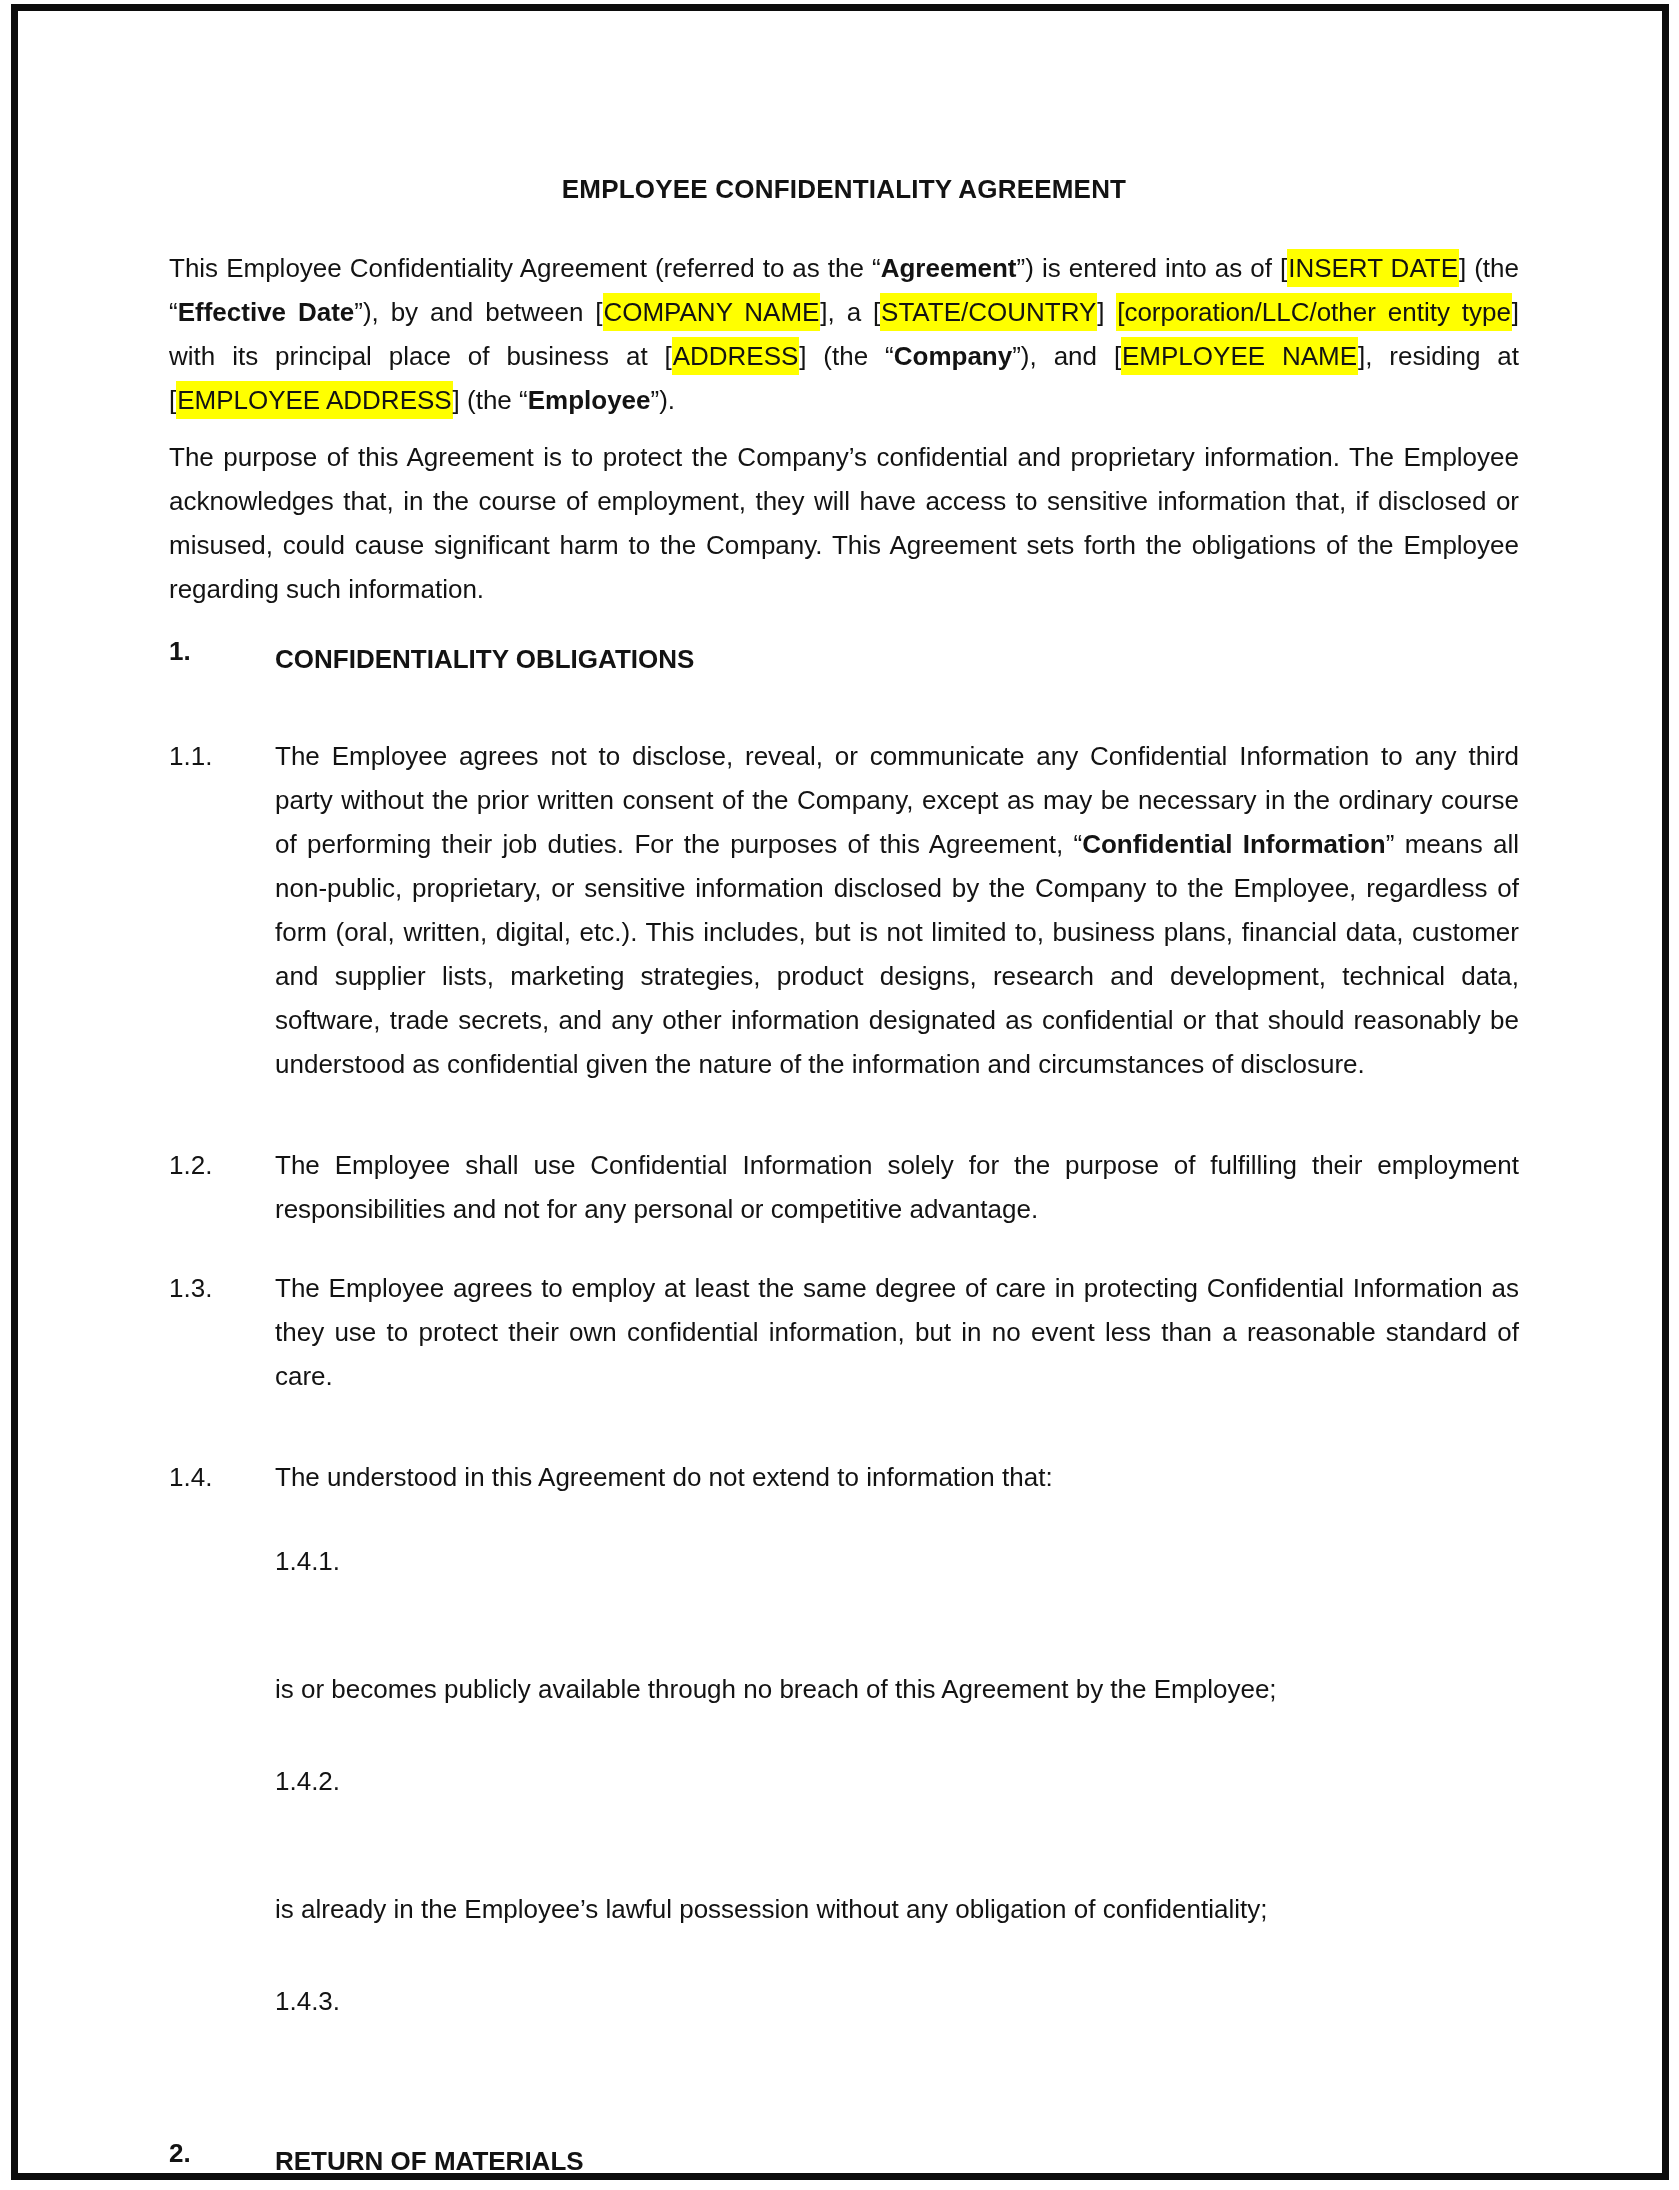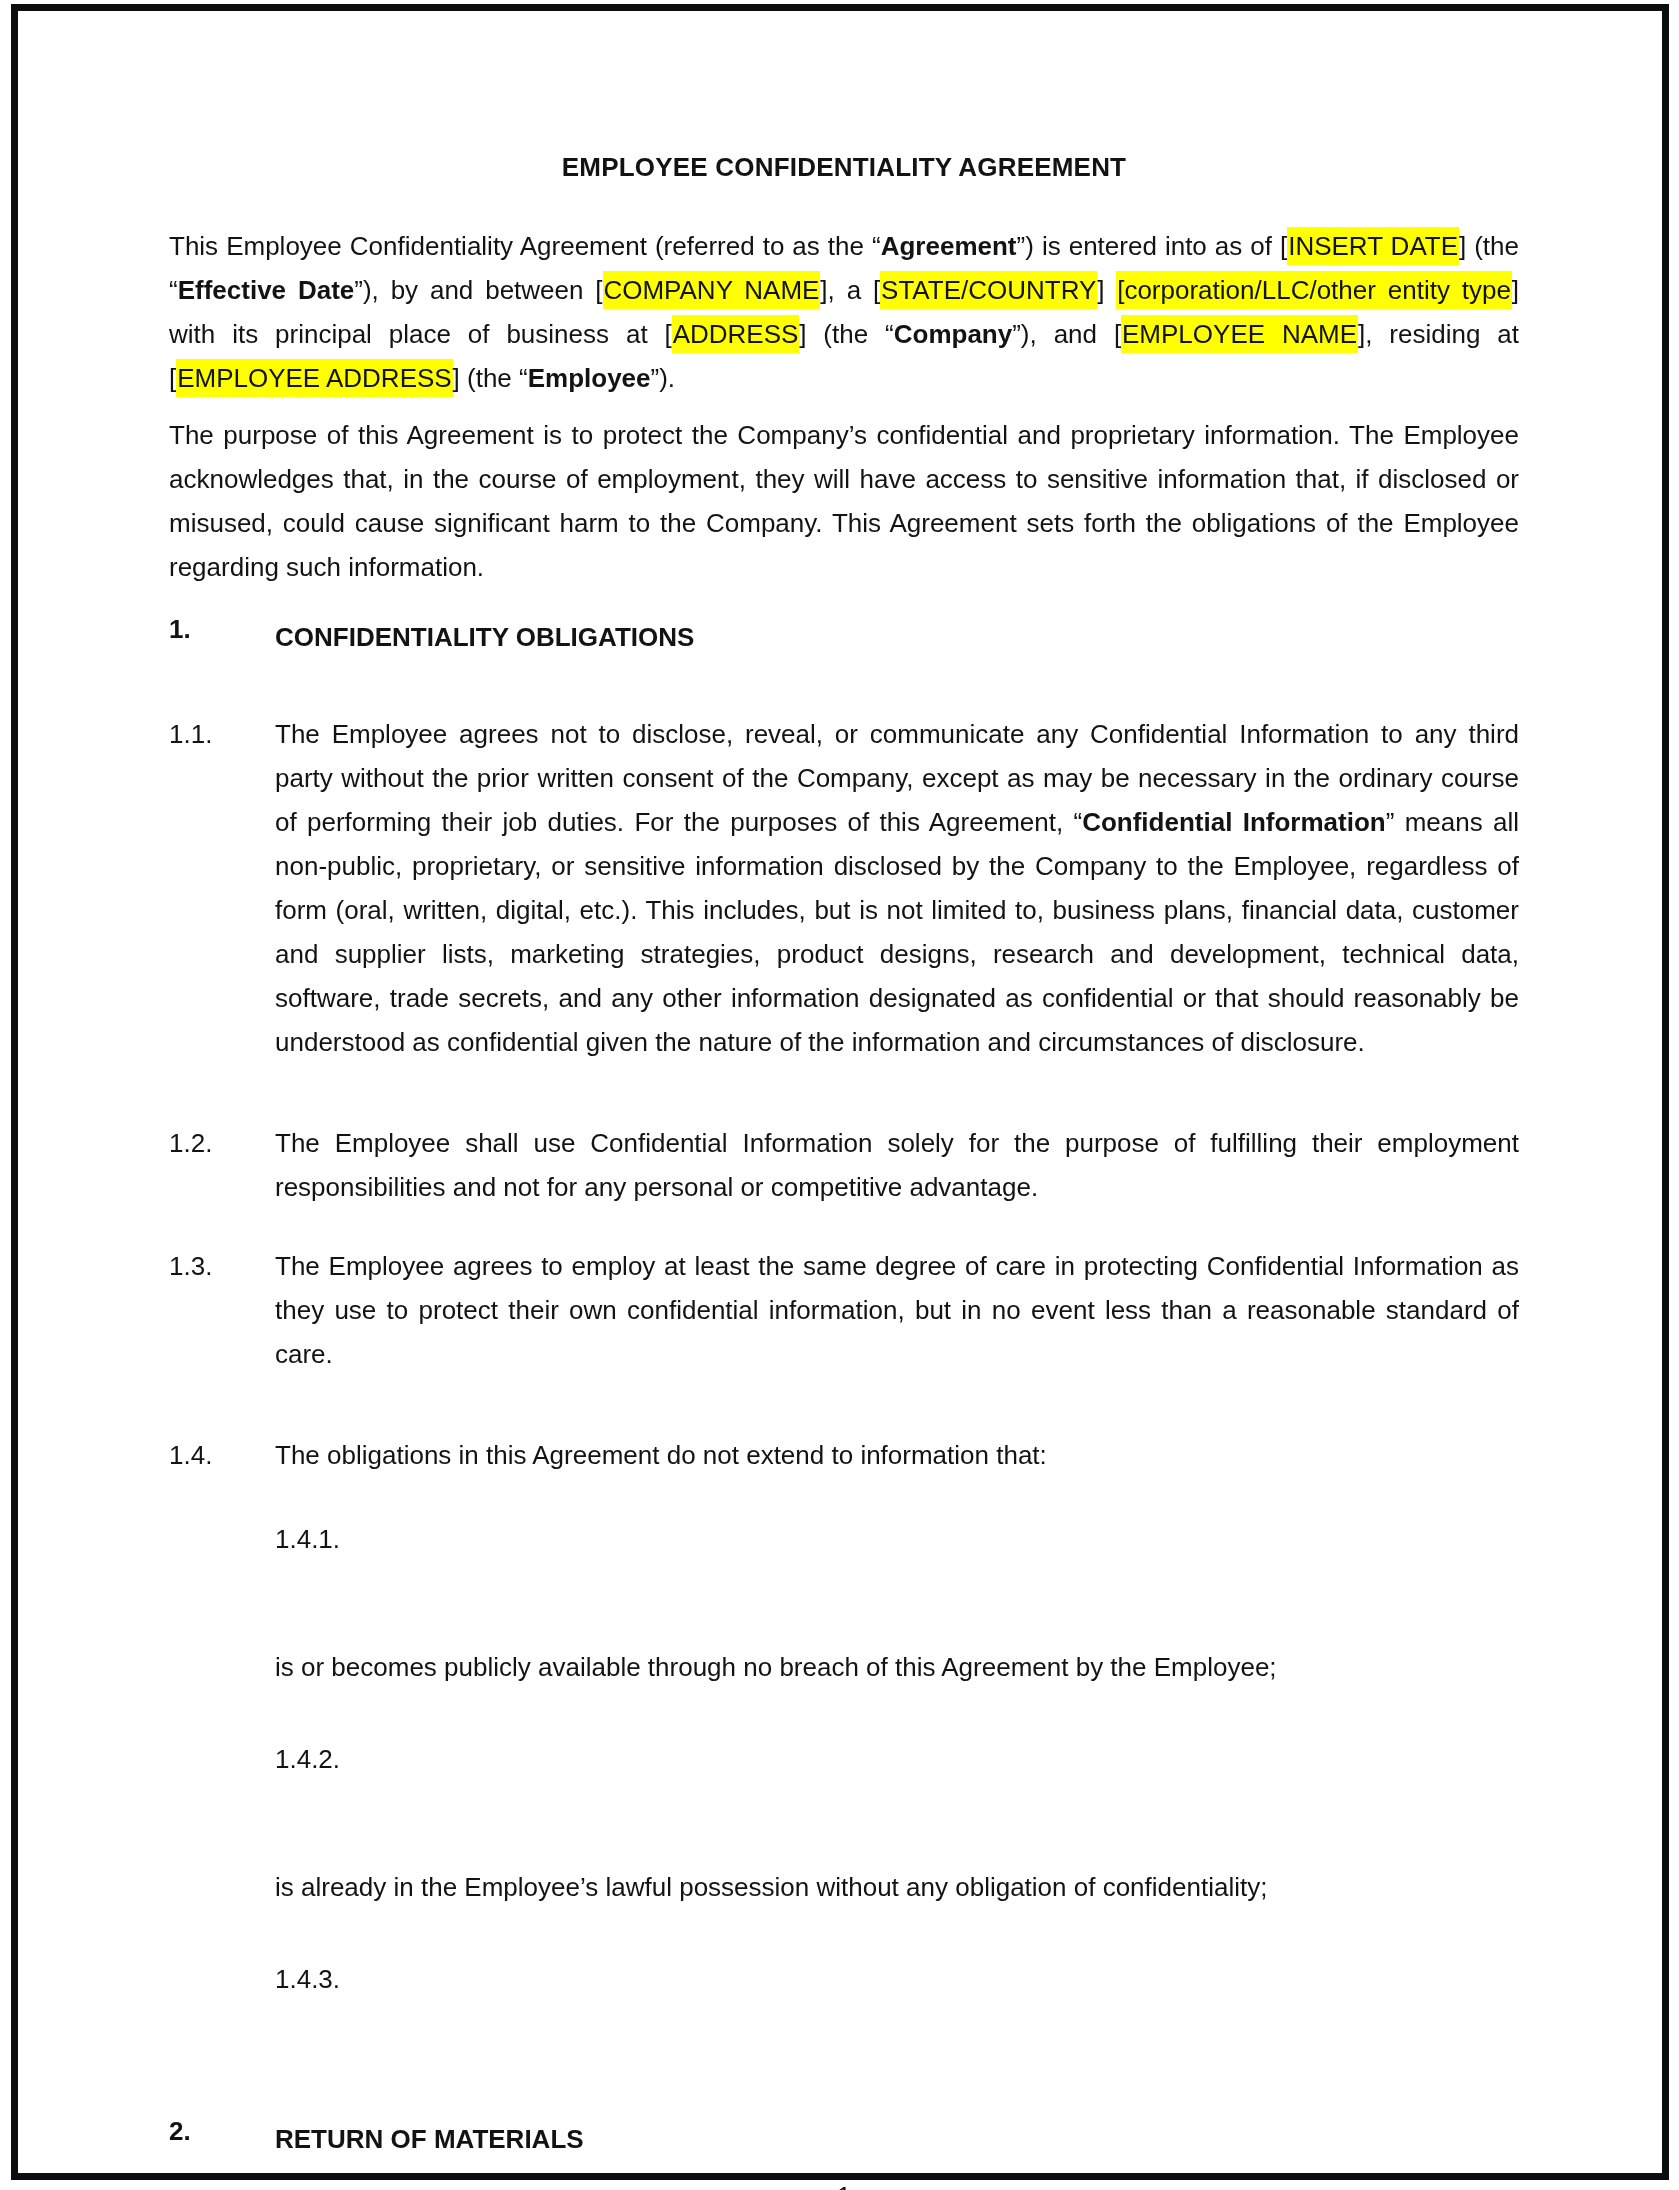--- a/index.html
+++ b/index.html
@@ -20,20 +20,21 @@
   .content {
     position:absolute;
     left:169px; right:160px; top:145px;
     font-size:26px; line-height:44px;
   }
   .doc-title {
     text-align:center;
     font-weight:bold;
     margin-bottom:35px;
     letter-spacing:0.2px;
+    margin-top:22px;
   }
   .para {
     text-align:justify;
   }
   .clause {
     display:flex;
     align-items:flex-start;
   }
   .clause .num { flex:0 0 106px; }
   .clause .body { flex:1 1 auto; text-align:justify; }
@@ -80,21 +81,21 @@
       <span class="body">The Employee shall use Confidential Information solely for the purpose of fulfilling their employment responsibilities and not for any personal or competitive advantage.</span>
     </div>
 
     <div class="clause" style="margin-bottom:57px">
       <span class="num">1.3.</span>
       <span class="body">The Employee agrees to employ at least the same degree of care in protecting Confidential Information as they use to protect their own confidential information, but in no event less than a reasonable standard of care.</span>
     </div>
 
     <div class="clause" style="margin-bottom:40px">
       <span class="num">1.4.</span>
-      <span class="body">The obligations in this Agreement do not extend to information that:</span>
+      <span class="body">The understood in this Agreement do not extend to information that:</span>
     </div>
 
     <div class="clause sub" style="margin-bottom:48px">
       <span class="num">1.4.1.</span>
       <span class="body">is or becomes publicly available through no breach of this Agreement by the Employee;</span>
     </div>
 
     <div class="clause sub" style="margin-bottom:48px">
       <span class="num">1.4.2.</span>
       <span class="body">is already in the Employee’s lawful possession without any obligation of confidentiality;</span>

